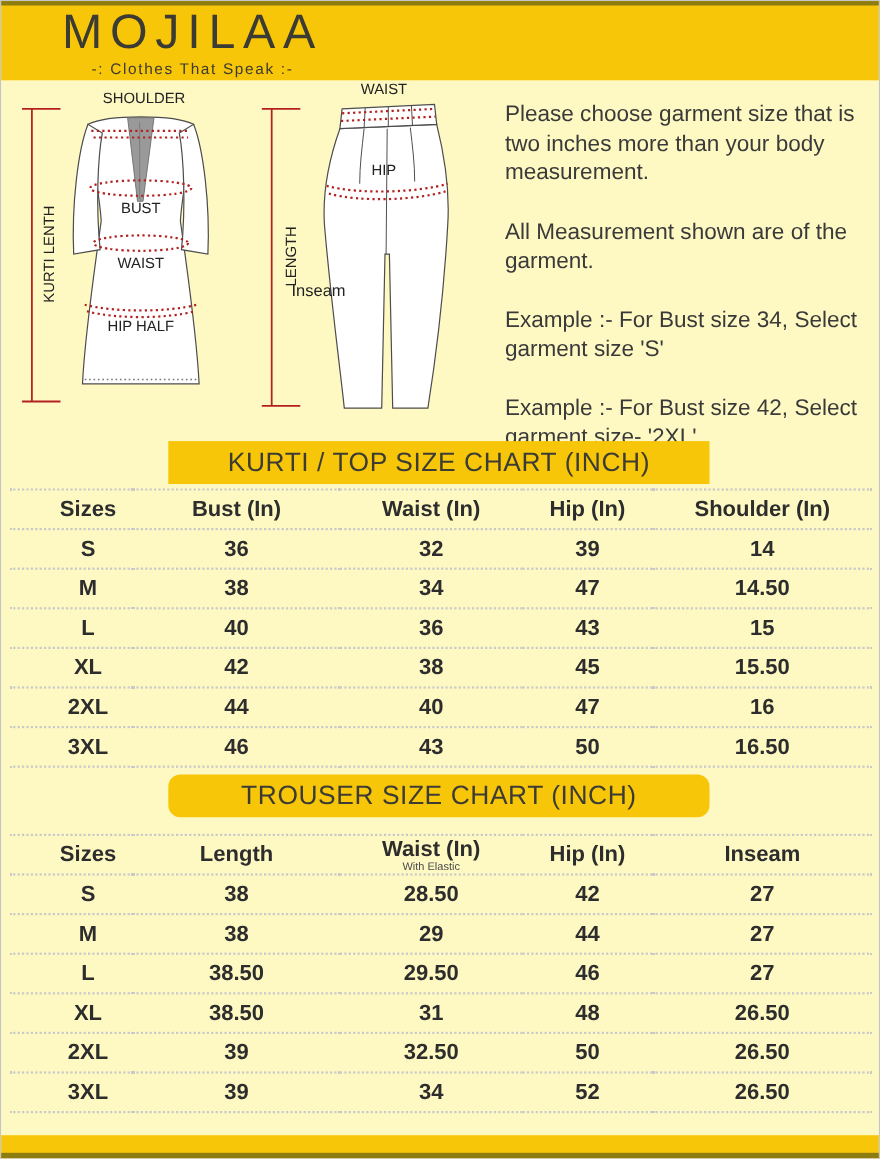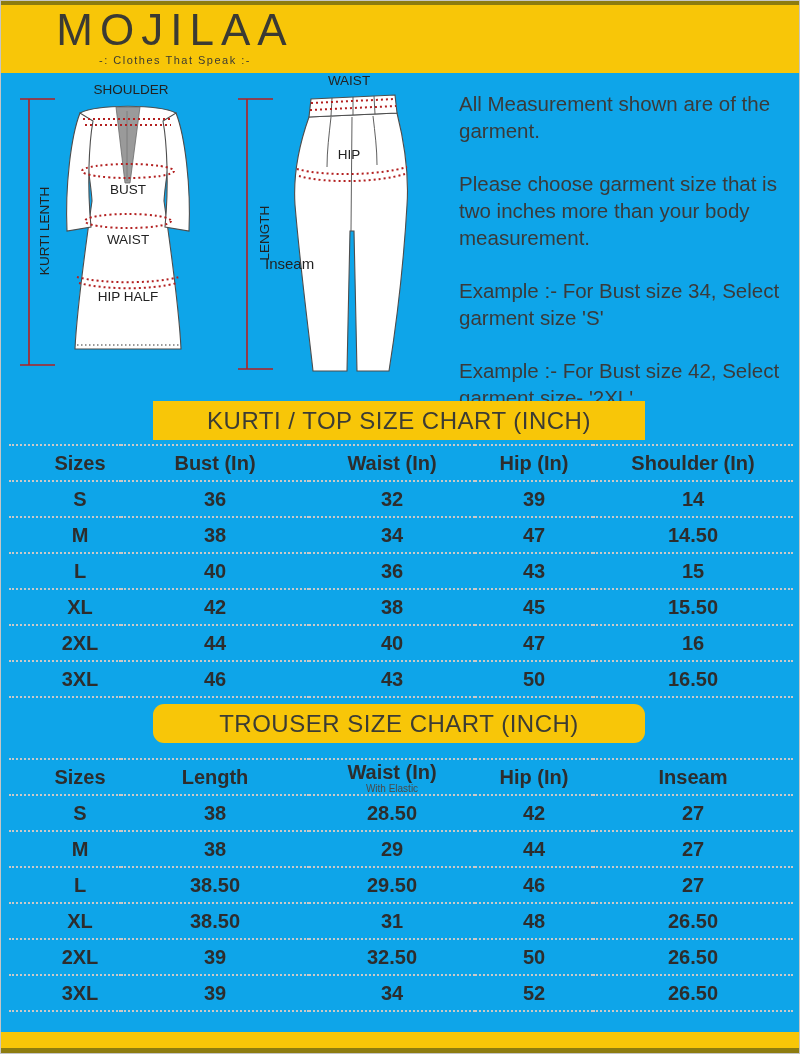--- a/index.html
+++ b/index.html
@@ -1,32 +1,32 @@
 <!DOCTYPE html>
 <html><head>
 <meta charset="utf-8">
 <style>
   * { margin:0; padding:0; box-sizing:border-box; }
   body { background:#e8e8e8; font-family:"Liberation Sans", sans-serif; }
   .page {
     position:relative; width:800px; height:1054px; margin:0 auto;
-    background:#0ea5e9; border:1px solid #c6c6c6; overflow:hidden;
+    background:#fef9c3; border:1px solid #c6c6c6; overflow:hidden;
     color:#3a3a3a;
   }
   
   .top-band {
     position:absolute; top:0; left:0; right:0; height:72px;
     background:#F8C608; border-top:4px solid #8d7c10;
   }
   .logo-block { position:absolute; top:2px; left:38px; width:272px; text-align:center; }
   .brand-name {
     font-size:44px; font-weight:300; letter-spacing:7px; color:#3b3a33;
     line-height:1.05;
   }
-  .brand-tagline { font-size:11px; letter-spacing:1.5px; color:#3b3a33; margin-top:1px; }
+  .brand-tagline { font-size:14px; letter-spacing:1.5px; color:#3b3a33; margin-top:1px; }
 
   
   .diagrams { position:absolute; top:72px; left:0; right:0; height:326px; }
   .kurti-svg   { position:absolute; left:12px;  top:8px;  }
   .trouser-svg { position:absolute; left:230px; top:0px; }
   .notes { position:absolute; left:458px; top:18px; width:336px; }
   .notes p { font-size:20.5px; line-height:1.3; color:#3a3a3a; margin-bottom:27px; }
 
   svg text { font-family:"Liberation Sans", sans-serif; }
   .diag-label { font-size:13.5px; fill:#222; }
@@ -130,22 +130,22 @@
         <line class="reddots" x1="79" y1="37" x2="165" y2="33"></line>
         <path class="reddots" d="M66,96 C95,104 150,102 176,94"></path>
         <path class="reddots" d="M68,103 C96,111 148,109 174,101"></path>
       </g>
       <text class="diag-label" x="118" y="12" text-anchor="middle">WAIST</text>
       <text class="diag-label" x="118" y="86" text-anchor="middle">HIP</text>
       <text class="diag-label-mixed" x="34" y="196" text-anchor="start">Inseam</text>
     </svg>
 
     <div class="notes">
+      <p>Please choose garment size that is two inches more than your body measurement.</p>
       <p>All Measurement shown are of the garment.</p>
-      <p>Please choose garment size that is two inches more than your body measurement.</p>
       <p>Example :- For Bust size 34, Select garment size 'S'</p>
       <p>Example :- For Bust size 42, Select garment size- '2XL'</p>
     </div>
   </div>
 
   <div class="banner banner-kurti">
     <span>KURTI / TOP SIZE CHART (INCH)</span>
   </div>
 
   <table class="kurti-table">

